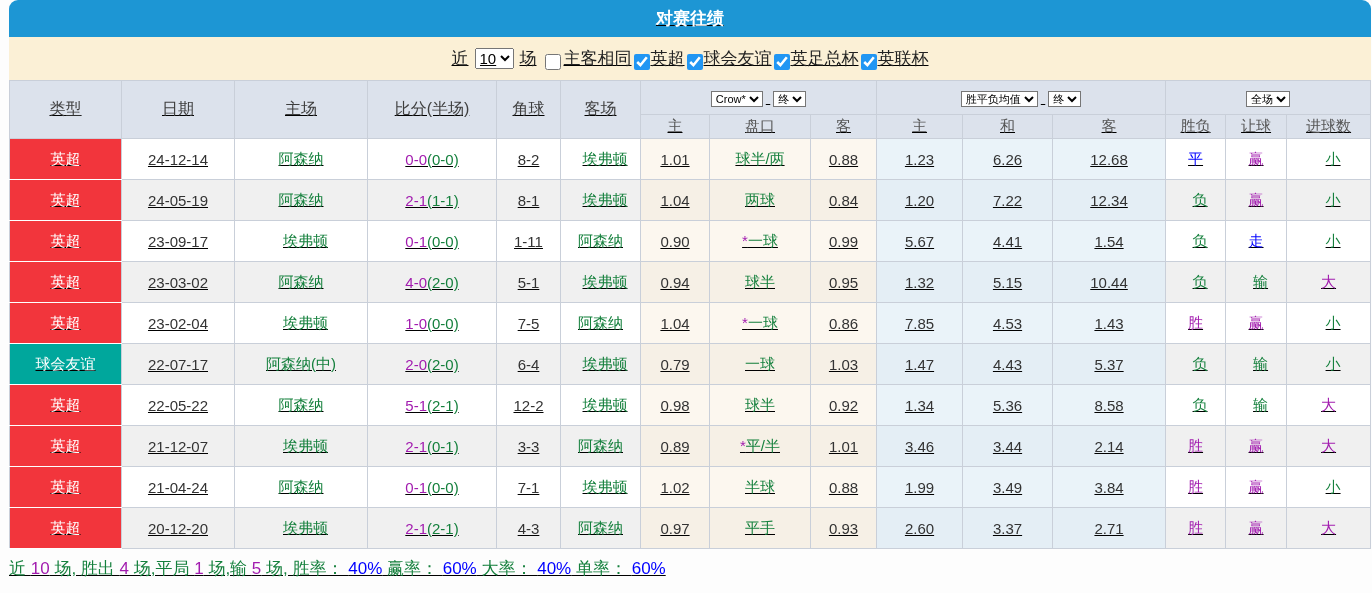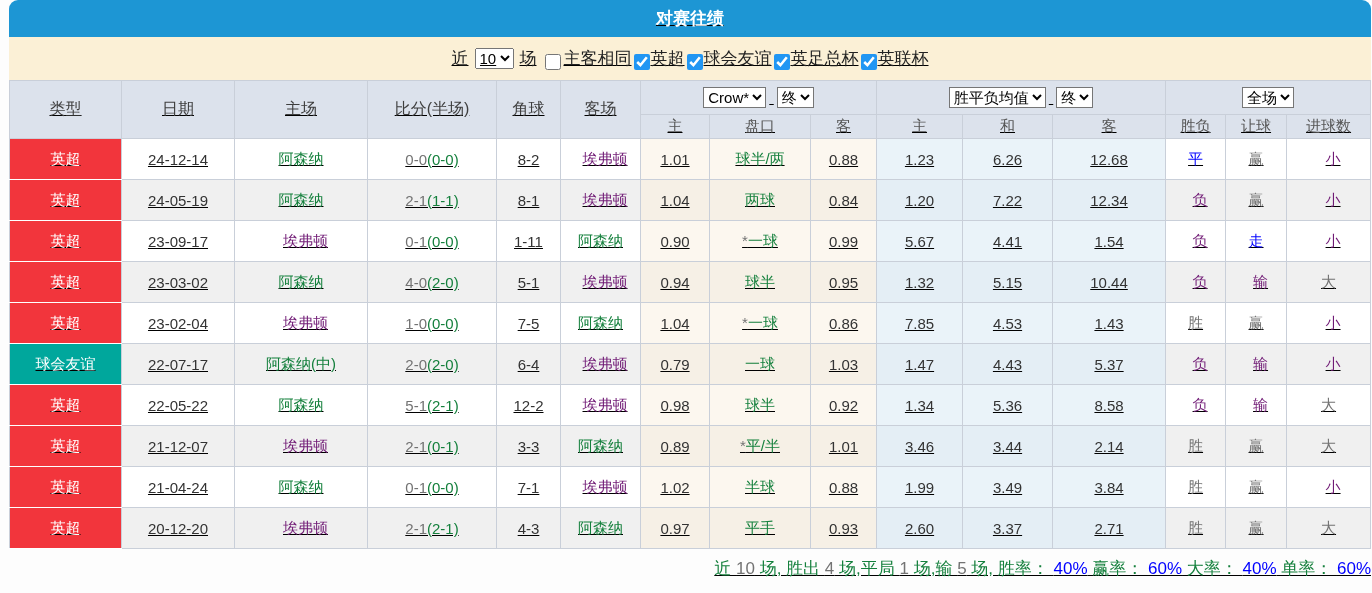--- a/index.html
+++ b/index.html
@@ -14,39 +14,39 @@
   .filterbar select { font-size:15px; margin:0 6px; }
   .filterbar input[type=checkbox] { width:16px; height:16px; accent-color:#2196f3; margin:0 3px 0 8px; vertical-align:-2px; }
   .filterbar label { display:flex; align-items:flex-end; cursor:pointer; }
   .filterbar .lg-label input { margin:0 1px 0 2px; }
 
   table { width:100%; border-collapse:collapse; table-layout:fixed; background:#fff; }
   th, td { border:1px solid #c9cfd9; text-align:center; overflow:hidden; white-space:nowrap; }
   thead th { background:#dce2ec; color:#3e3e3e; font-weight:normal; }
   tr.hdr-top th { height:34px; font-size:16px; }
   tr.hdr-sub th { height:24px; font-size:15px; color:#555; }
-  thead select { font-size:15px; margin:0 3px; background:#fff; }
+  thead select { font-size:11px; margin:0 3px; background:#fff; }
 
   tbody td { height:41px; font-size:15px; color:#333; }
   tbody tr:nth-child(even) td { background:#f0f0f0; }
   tbody td.ah-col { background:#fcf7ef; }
   tbody tr:nth-child(even) td.ah-col { background:#f6f0e6; }
   tbody td.eu-col { background:#eaf3f9; }
   tbody tr:nth-child(even) td.eu-col { background:#e4eef5; }
 
   td.type-cell { color:#fff; font-size:15px; border-top:1px solid #fff; border-bottom:1px solid #fff; }
   .bg-red  { background:#f2353c !important; }
   .bg-teal { background:#00a79c !important; }
 
-  .c-red   { color:#737373; }
-  .c-green { color:#701a75;padding-left:10px; }
+  .c-red   { color:#a21caf; }
+  .c-green { color:#15803d;padding-left:10px; }
   .c-blue  { color:#0000ff; }
   .c-dark  { color:#15803d; }
 
-  .summary { text-align:right; font-size:17px; color:#333; padding:8px 0 6px 0; }
+  .summary { text-align:left; font-size:17px; color:#333; padding:8px 0 6px 0; }
 </style>
 </head>
 <body>
 
 <div class="widget">
 
   <div class="titlebar">对赛往绩</div>
 
   <div class="filterbar">
     <span>近</span>

